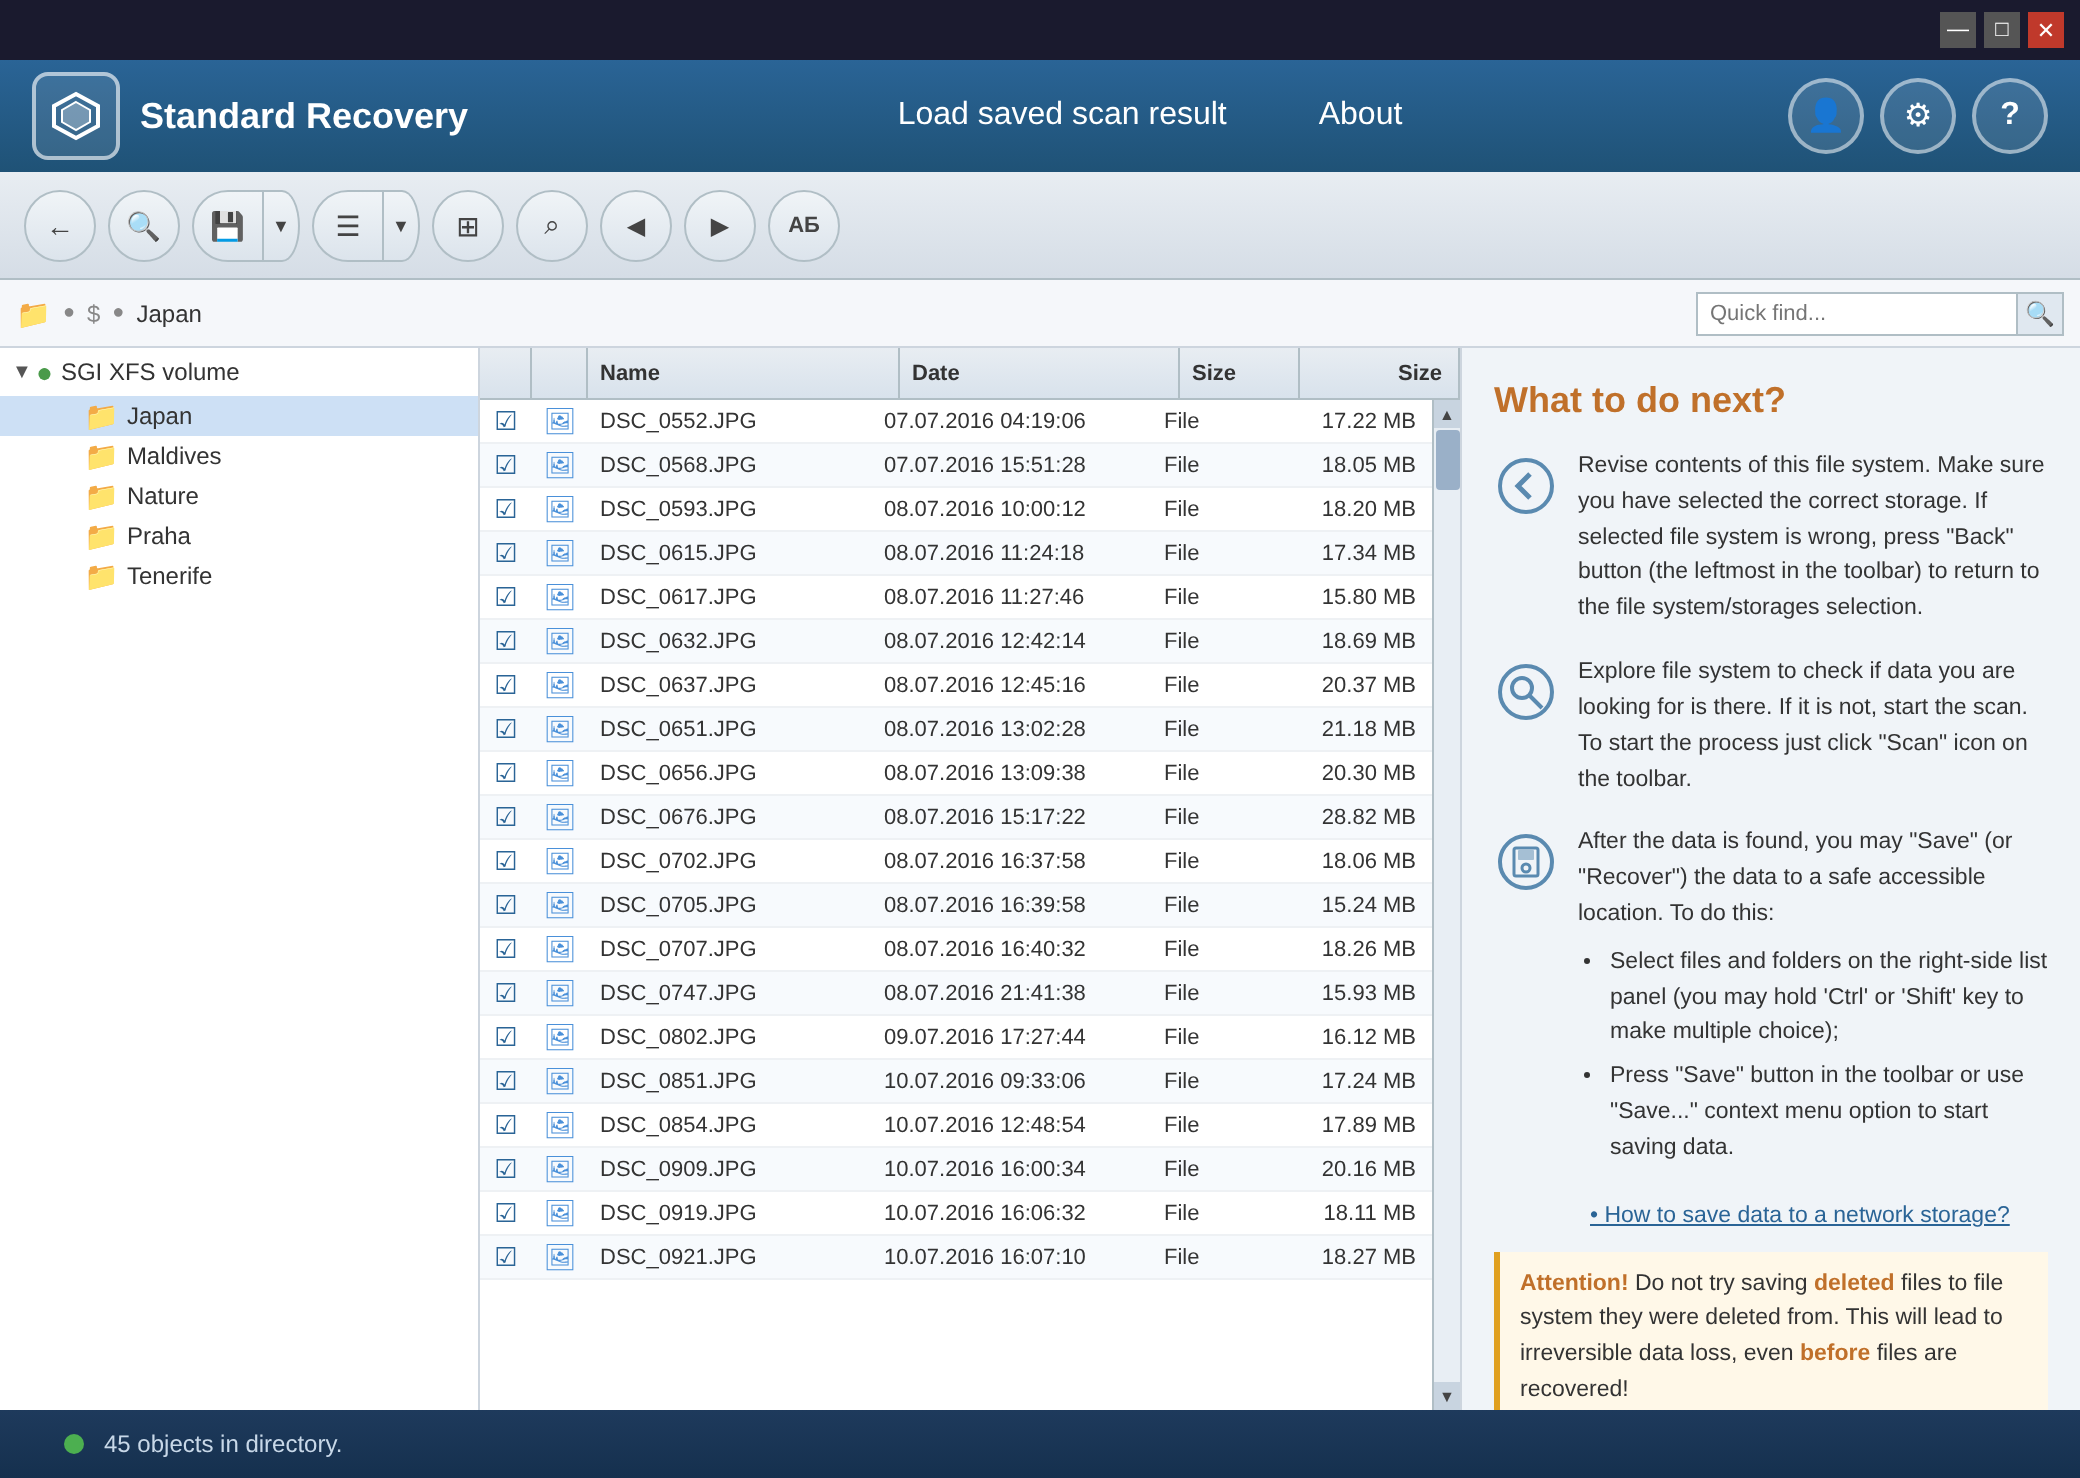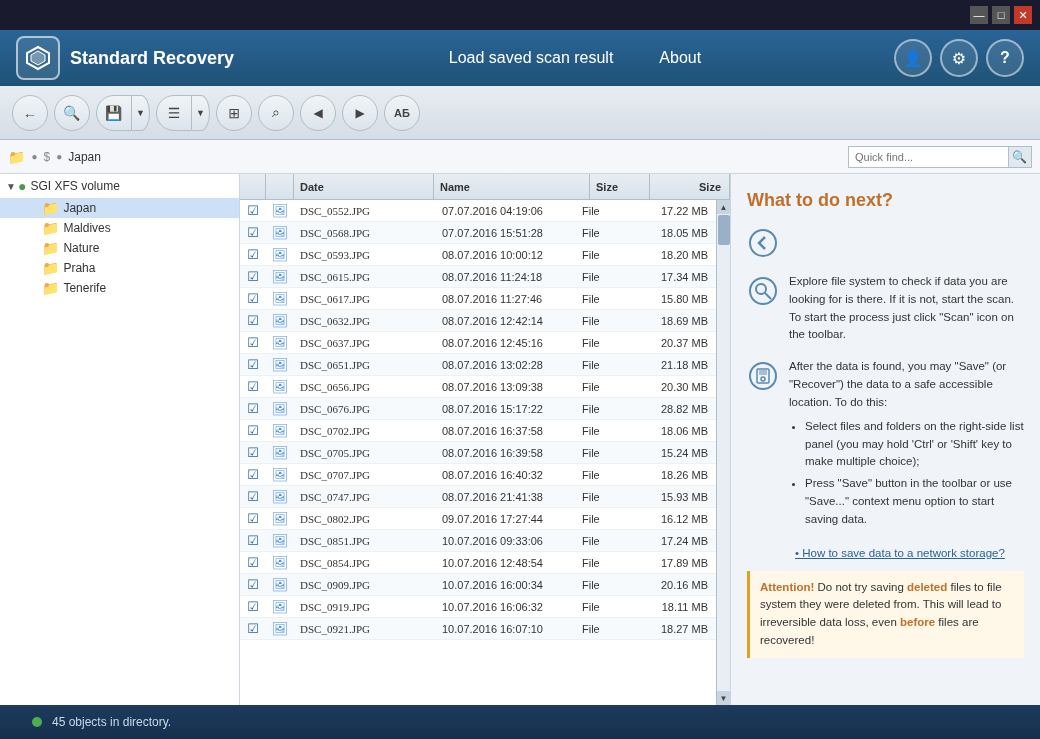--- a/index.html
+++ b/index.html
@@ -246,21 +246,21 @@
       padding: 0 6px;
       white-space: nowrap;
       overflow: hidden;
       text-overflow: ellipsis;
       height: 100%;
       display: flex;
       align-items: center;
     }
     .file-check { width: 26px; flex-shrink: 0; justify-content: center; }
     .file-thumb { width: 28px; flex-shrink: 0; justify-content: center; }
-    .file-name { flex: 1; min-width: 0; font-family: Liberation Serif, serif; }
+    .file-name { flex: 1; min-width: 0; }
     .file-date { width: 140px; flex-shrink: 0; }
     .file-type { width: 60px; flex-shrink: 0; }
     .file-size { width: 80px; flex-shrink: 0; justify-content: flex-end; padding-right: 8px; }
     .check-icon { color: #2a6496; font-size: 13px; }
     .thumb-icon { color: #4a90d9; font-size: 13px; }
 
     
     .scrollbar-stub {
       width: 14px;
       background: #e0e8f0;
@@ -479,22 +479,22 @@
       <span class="tree-expand"></span>
       <span class="tree-icon" style="color:#e0a020;">📁</span>
       <span class="tree-label">Tenerife</span>
     </div>
   </div>
 
   <div class="file-list-panel">
     <div class="file-list-header">
       <div class="col-header col-check"></div>
       <div class="col-header col-thumb"></div>
+      <div class="col-header col-name">Name</div>
       <div class="col-header col-date">Date</div>
-      <div class="col-header col-name">Name</div>
       <div class="col-header col-type">Size</div>
       <div class="col-header col-size">Size</div>
     </div>
     <div style="display:flex; flex:1; overflow:hidden;">
       <div class="file-list-body" id="file-list-body">
 
       <div class="file-row">
       <div class="file-cell file-check">
         <span class="check-icon">☑</span>
       </div>
@@ -748,20 +748,21 @@
   <div class="right-panel">
     <div class="panel-title">What to do next?</div>
 
     <div class="info-section">
       <div class="info-icon">
         <svg width="28" height="28" viewBox="0 0 28 28">
           <circle cx="14" cy="14" r="13" fill="none" stroke="#5a8ab0" stroke-width="2"></circle>
           <polyline points="16,8 10,14 16,20" fill="none" stroke="#5a8ab0" stroke-width="2.5"></polyline>
         </svg>
       </div>
+      <div class="info-text">Revise contents of this file system. Make sure you have selected the correct storage. If selected file system is wrong, press "Back" button (the leftmost in the toolbar) to return to the file system/storages selection.</div>
     </div>
 
     <div class="info-section">
       <div class="info-icon">
         <svg width="28" height="28" viewBox="0 0 28 28">
           <circle cx="14" cy="14" r="13" fill="none" stroke="#5a8ab0" stroke-width="2"></circle>
           <circle cx="12" cy="12" r="5" fill="none" stroke="#5a8ab0" stroke-width="2"></circle>
           <line x1="16" y1="16" x2="22" y2="22" stroke="#5a8ab0" stroke-width="2"></line>
         </svg>
       </div>

